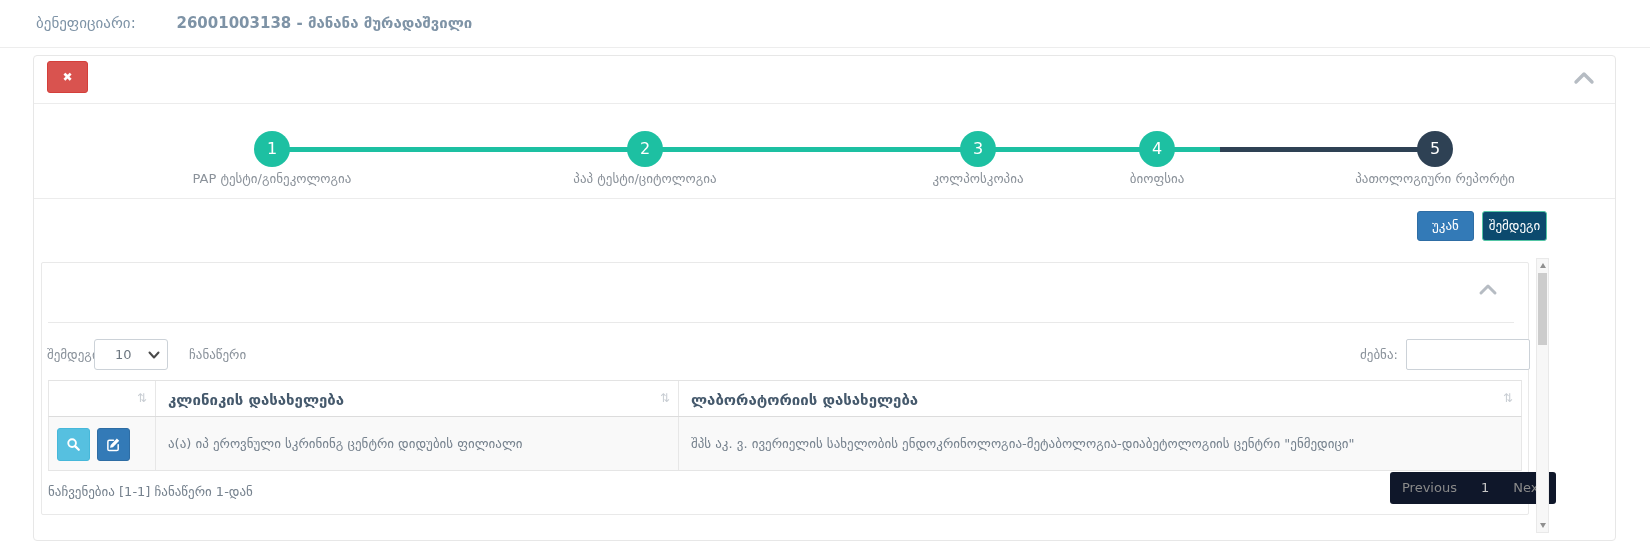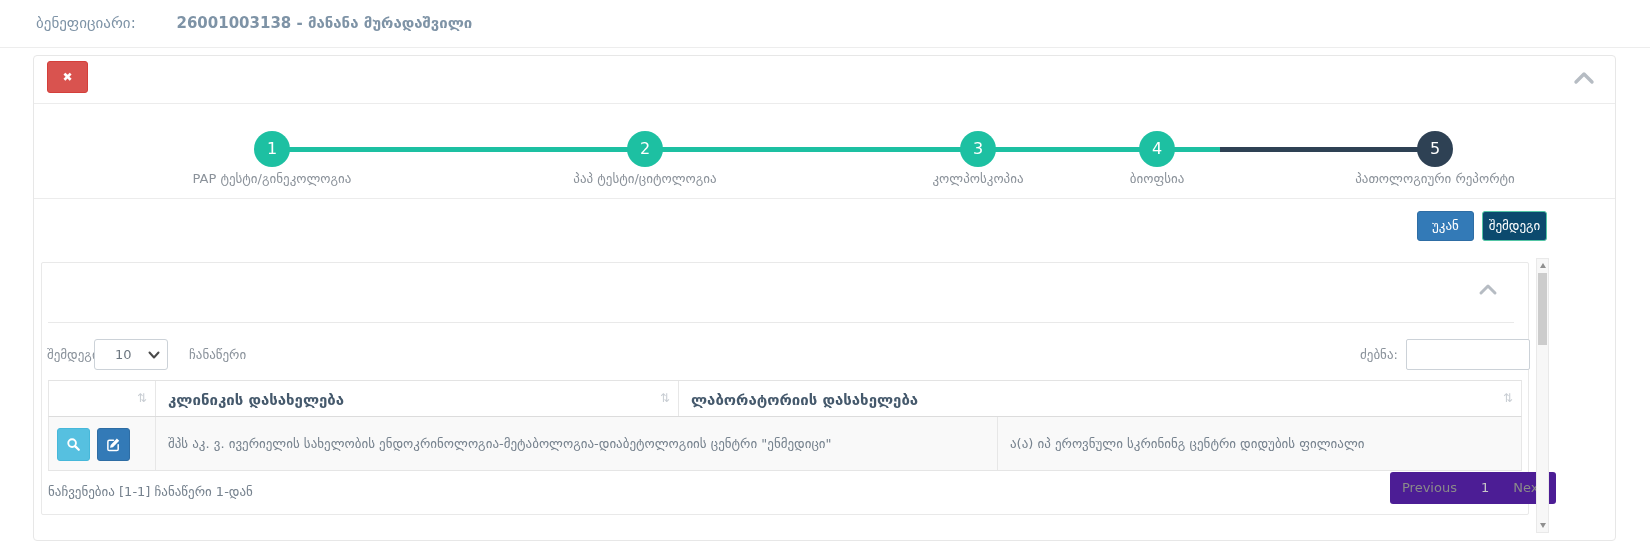--- a/index.html
+++ b/index.html
@@ -75,21 +75,21 @@
   .th .sort { position:absolute; right:8px; top:10px; font-size:12px; color:#c8cdd3; }
   .td { position:relative; border-right:1px solid #e7e7e7; }
   .td .cell-txt { position:absolute; left:12px; top:19px; font-size:13px; color:#76828e; white-space:nowrap; }
   .row-btn { position:absolute; top:11px; width:33px; height:33px; border-radius:3px;
              cursor:pointer; display:flex; align-items:center; justify-content:center; }
   .btn-view { left:8px; background:#56c0e0; border:1px solid #46b8da; }
   .btn-edit { left:48px; background:#337ab7; border:1px solid #2e6da4; }
 
   
   .info-txt { position:absolute; left:48px; top:484px; font-size:13px; color:#76828e; }
-  .pager { position:absolute; left:1390px; top:472px; height:32px; background:#4c1d95;
+  .pager { position:absolute; left:1390px; top:472px; height:32px; background:#0f172a;
            border-radius:3px; display:flex; align-items:center; }
   .pager span { font-size:13px; padding:0 12px; line-height:32px; cursor:pointer; }
   .pg-prev, .pg-next { color:#8a8a8a; }
   .pg-cur { color:#c7c7c7; }
 
   
   .sbar { position:absolute; left:1536px; top:258px; width:13px; height:275px;
           background:#f7f7f7; border:1px solid #e9e9e9; }
   .sb-up, .sb-down { position:absolute; left:0; width:11px; height:13px; cursor:pointer; }
   .sb-up { top:0; } .sb-down { bottom:0; }
@@ -195,25 +195,25 @@
           <line x1="10" y1="10" x2="13.6" y2="13.6" stroke="#fff" stroke-width="2.4" stroke-linecap="round"></line>
         </svg>
       </div>
       <div class="row-btn btn-edit">
         <svg width="15" height="15" viewBox="0 0 16 16">
           <path d="M13 8.2 V13 a1.5 1.5 0 0 1 -1.5 1.5 H3.5 A1.5 1.5 0 0 1 2 13 V5 A1.5 1.5 0 0 1 3.5 3.5 H8" stroke="#fff" stroke-width="1.6" fill="none" stroke-linecap="round"></path>
           <path d="M11.6 1.6 L14.1 4.1 L7.4 10.8 L4.3 11.5 L5 8.4 Z" fill="#fff"></path>
         </svg>
       </div>
     </div>
+    <div class="td c2">
+      <span class="cell-txt">ა(ა) იპ ეროვნული სკრინინგ ცენტრი დიდუბის ფილიალი</span>
+    </div>
     <div class="td c3">
       <span class="cell-txt">შპს აკ. ვ. ივერიელის სახელობის ენდოკრინოლოგია-მეტაბოლოგია-დიაბეტოლოგიის ცენტრი "ენმედიცი"</span>
-    </div>
-    <div class="td c2">
-      <span class="cell-txt">ა(ა) იპ ეროვნული სკრინინგ ცენტრი დიდუბის ფილიალი</span>
     </div>
   </div>
 
   <div class="info-txt">ნაჩვენებია [1-1] ჩანაწერი 1-დან</div>
   <div class="pager">
     <span class="pg-prev">Previous</span>
     <span class="pg-cur">1</span>
     <span class="pg-next">Next</span>
   </div>
 

